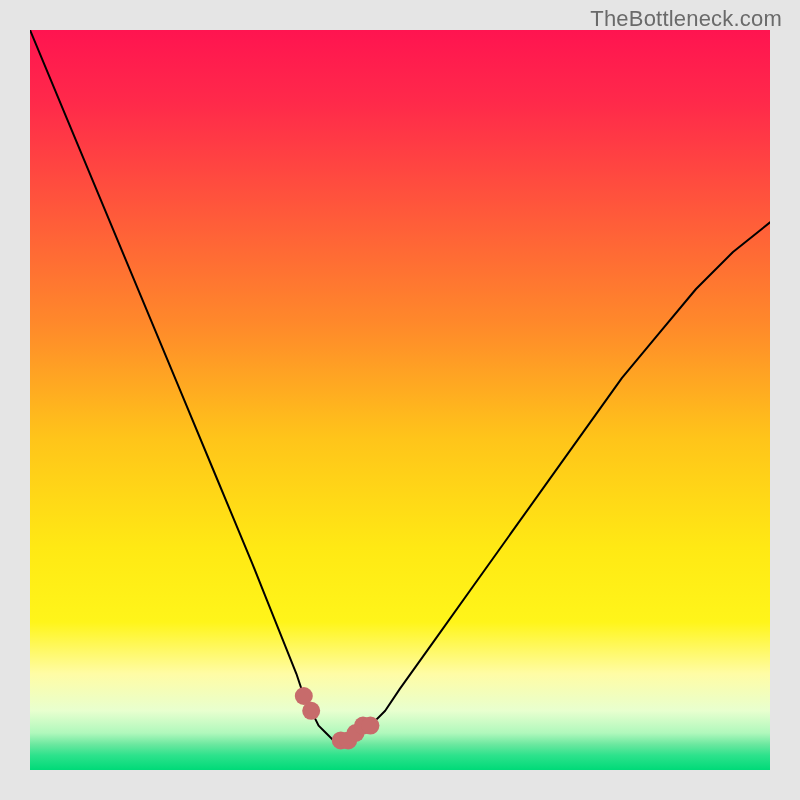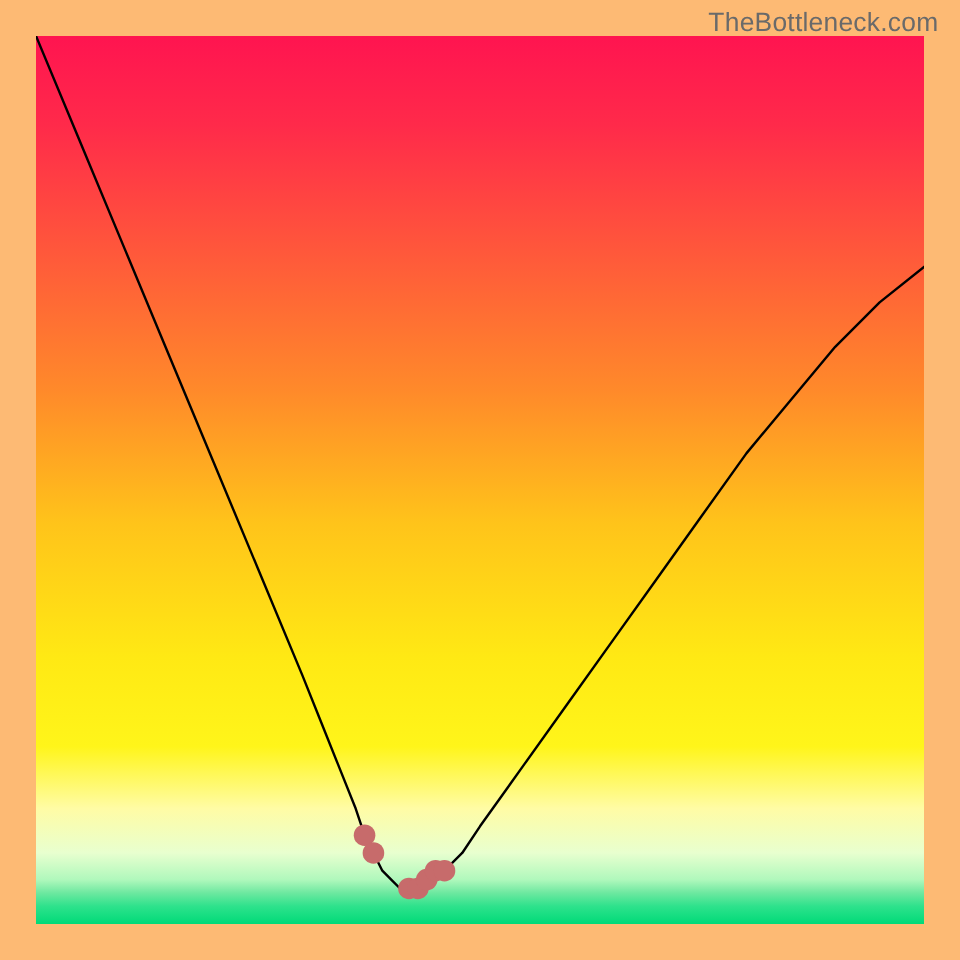--- a/index.html
+++ b/index.html
@@ -8,21 +8,21 @@
     width: 800px;
     height: 800px;
     background: #000000;
     overflow: hidden;
     font-family: Arial, Helvetica, sans-serif;
   }
   .chart-container {
     position: relative;
     width: 800px;
     height: 800px;
-    background: #fdba74;
+    background: #e5e5e5;
   }
   .watermark {
     position: absolute;
     top: 6px;
     right: 18px;
     font-size: 22px;
     font-weight: 500;
     color: #6a6a6a;
     letter-spacing: 0.2px;
     z-index: 10;

